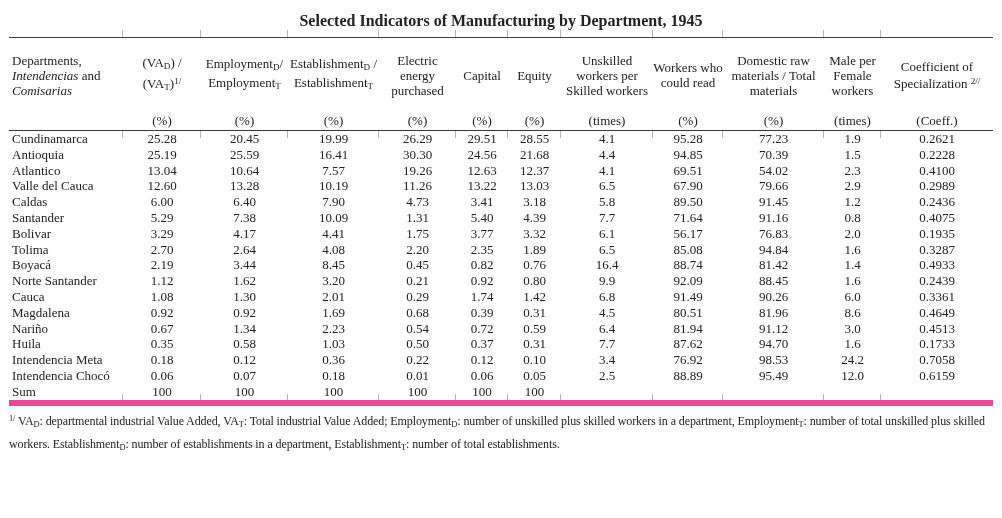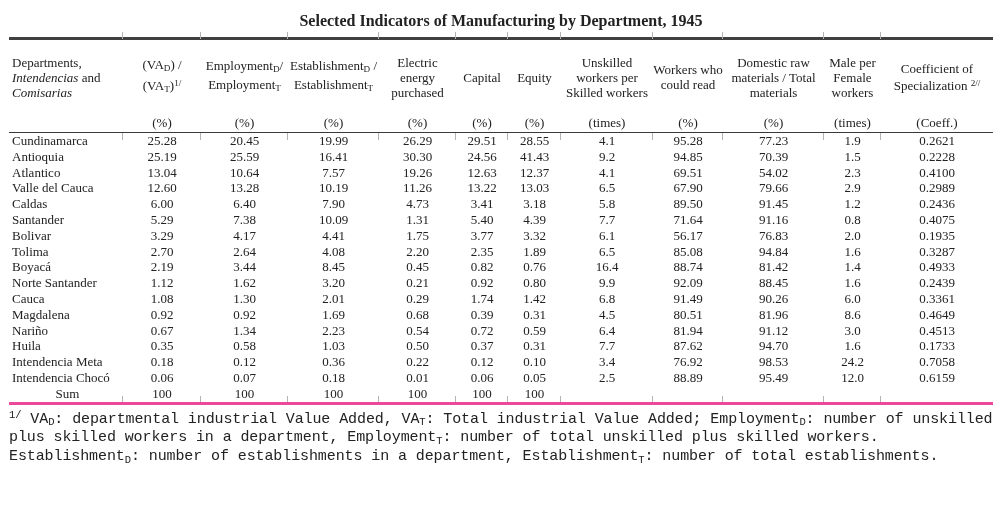--- a/index.html
+++ b/index.html
@@ -11,46 +11,46 @@
   .title-block{text-align:center;}
   .tbl-title{font-weight:bold;font-size:14px;line-height:16px;}
   .tbl-subtitle{font-weight:bold;font-size:16px;line-height:16px;margin-top:7px;margin-bottom:8px;}
   table.tbl{border-collapse:collapse;table-layout:fixed;width:984px;}
   th,td{position:relative;padding:0;font-weight:normal;}
   
   col.c0{width:114px}col.c1{width:78px}col.c2{width:87px}col.c3{width:91px}
   col.c4{width:77px}col.c5{width:52px}col.c6{width:53px}col.c7{width:92px}
   col.c8{width:70px}col.c9{width:101px}col.c10{width:57px}col.c11{width:112px}
   tr.hdr th{
-    border-top:3px solid #404040;height:74px;vertical-align:middle;
+    border-top:1px solid #404040;height:74px;vertical-align:middle;
     text-align:center;font-size:13px;line-height:15px;
   }
   tr.hdr th.first{text-align:left;padding-left:3px;}
   tr.units th{
     height:16px;border-bottom:1px solid #3a3a3a;text-align:center;
     font-size:13px;line-height:14px;vertical-align:bottom;padding-bottom:2px;
   }
   tbody td{text-align:center;font-size:13px;line-height:15.8px;vertical-align:middle;}
   tbody td.first{text-align:left;padding-left:3px;}
   tbody tr:first-child td{padding-top:0;}
-  tbody tr:last-child td{border-bottom:3px solid #ec4899;text-align:center;}
+  tbody tr:last-child td{border-bottom:6px solid #ec4899;}
   
   tr.hdr th + th::before{
     content:'';position:absolute;left:-1px;top:-8px;width:1px;height:7px;background:#b3b3b3;
   }
   tr.units th + th::after{
     content:'';position:absolute;left:-1px;bottom:-8px;width:1px;height:7px;background:#b3b3b3;
   }
   tbody tr:last-child td + td::before{
     content:'';position:absolute;left:-1px;bottom:0;width:1px;height:6px;background:#b3b3b3;
   }
   sub{font-size:0.7em;vertical-align:-0.25em;}
   sup{font-size:0.7em;vertical-align:0.45em;}
   .fns{margin-top:3px;width:988px;}
-  .fn{font-size:15px;line-height:15px;letter-spacing:-0.1px;font-family:Liberation Mono, monospace;}
+  .fn{font-size:12px;line-height:20px;letter-spacing:-0.1px;}
 </style>
 </head>
 <body>
 
 <div class="page">
   <div class="title-block">
     <div class="tbl-subtitle">Selected Indicators of Manufacturing by Department, 1945</div>
   </div>
 
   <table class="tbl">
@@ -113,22 +113,22 @@
           <td>1.9</td>
           <td>0.2621</td>
         </tr>
         <tr>
           <td class="first">Antioquia</td>
           <td>25.19</td>
           <td>25.59</td>
           <td>16.41</td>
           <td>30.30</td>
           <td>24.56</td>
-          <td>41.43</td>
-          <td>9.2</td>
+          <td>21.68</td>
+          <td>4.4</td>
           <td>94.85</td>
           <td>70.39</td>
           <td>1.5</td>
           <td>0.2228</td>
         </tr>
         <tr>
           <td class="first">Atlantico</td>
           <td>13.04</td>
           <td>10.64</td>
           <td>7.57</td>

